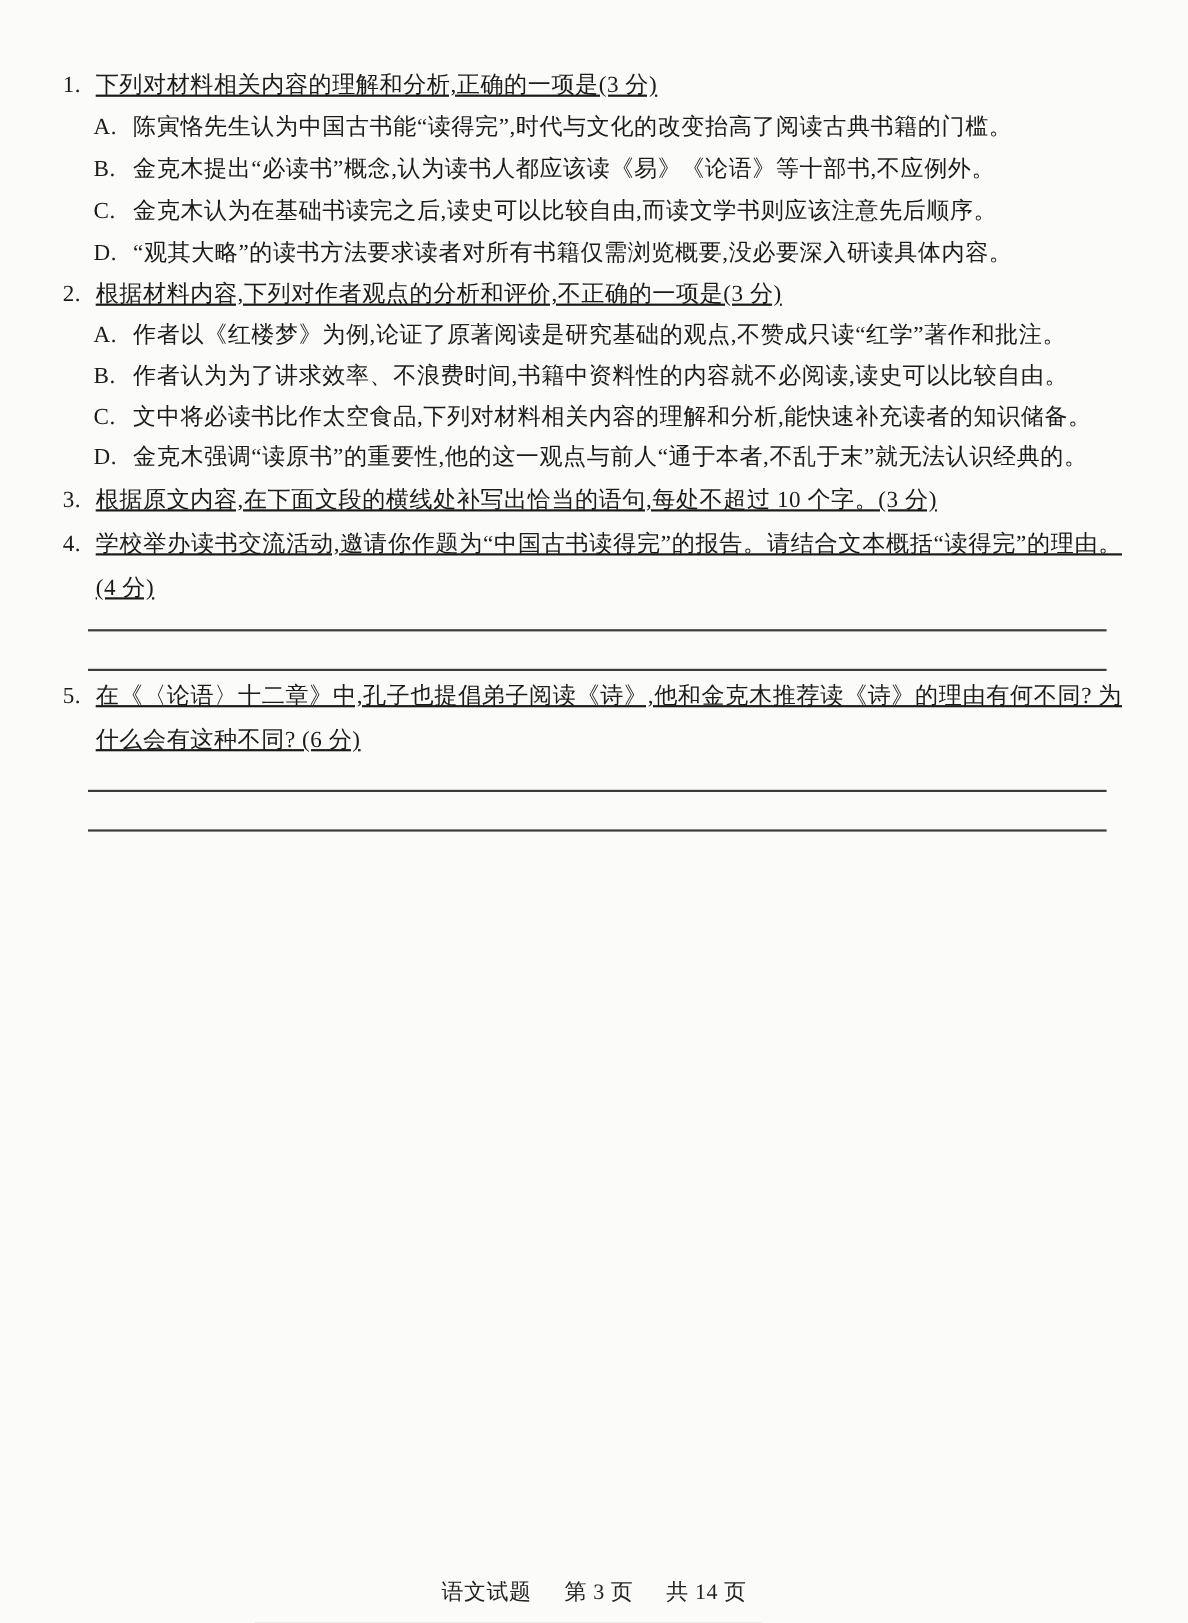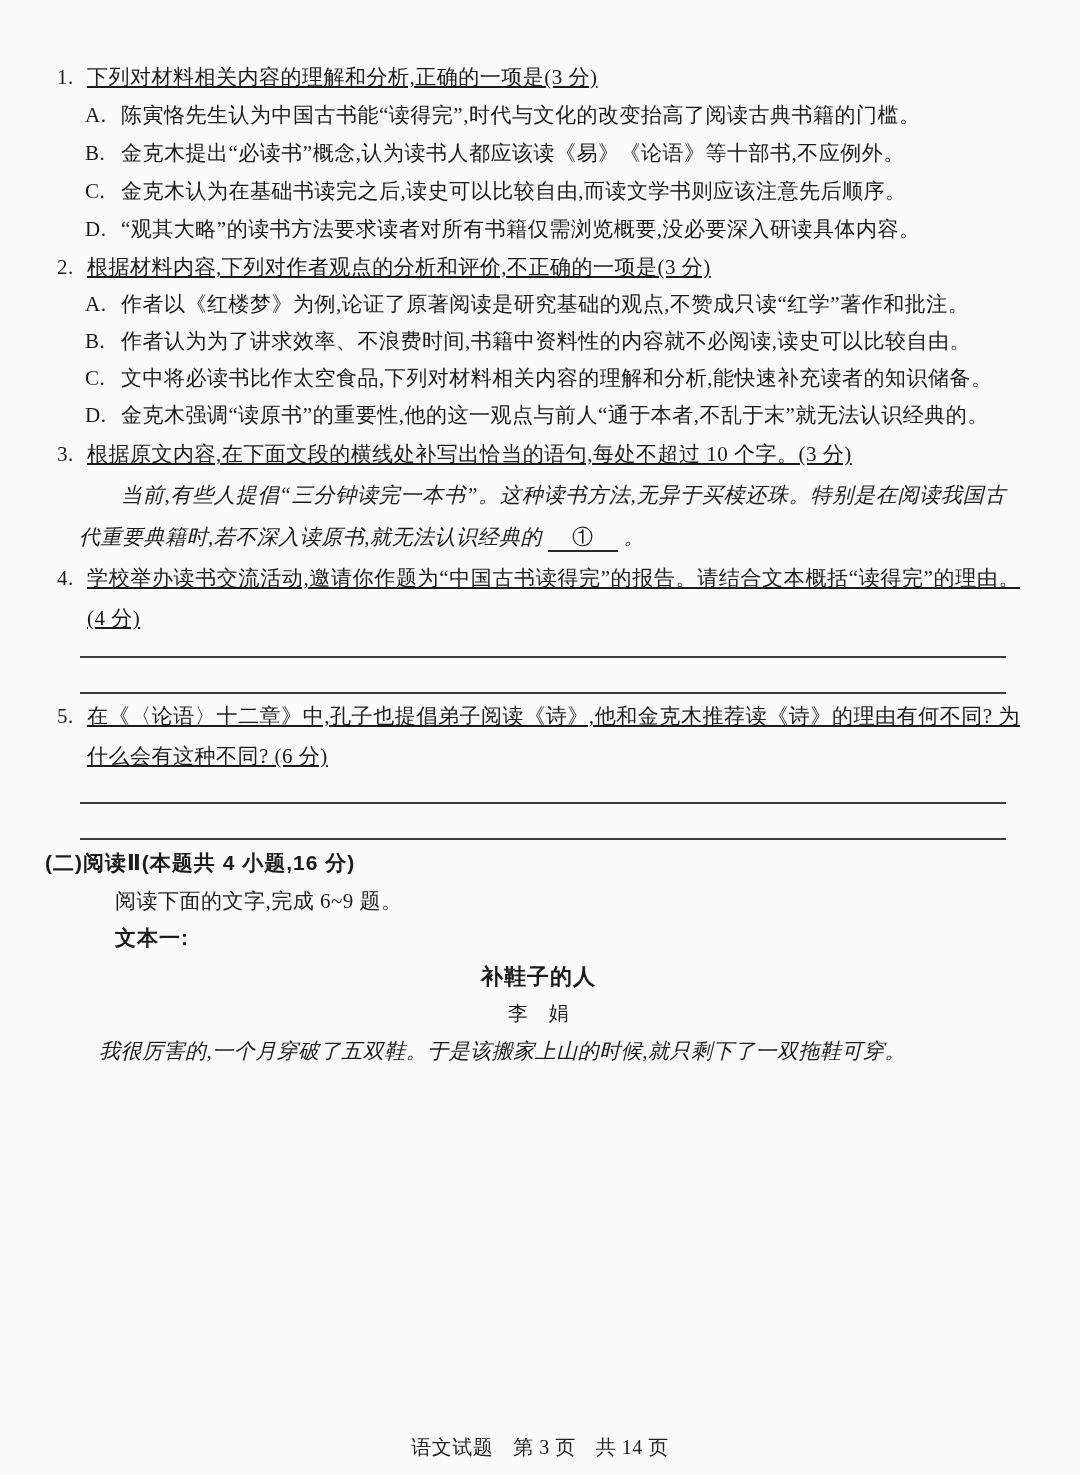--- a/index.html
+++ b/index.html
@@ -81,21 +81,21 @@
     text-align: justify;
     margin-top: 2px;
   }
   .page-footer {
     position: absolute;
     left: 0;
     bottom: 14px;
     width: 100%;
     display: flex;
     justify-content: center;
-    gap: 20px;
+    gap: 30px;
     font-size: 20px;
     color: #222;
     font-family: Liberation Serif, serif;
   }
 </style>
 </head>
 <body>
 
 <div class="page">
 
@@ -144,21 +144,20 @@
       <span class="opt-text">金克木强调“读原书”的重要性,他的这一观点与前人“通于本者,不乱于末”就无法认识经典的。</span>
     </div>
   </section>
 
   <section class="q-block q3">
     <div class="qline q3-stem">
       <span class="q-num">3.</span>
       <span class="q-stem-text">根据原文内容,在下面文段的横线处补写出恰当的语句,每处不超过 10 个字。(3 分)</span>
     </div>
     <div class="passage">
-      <p><span>当前,有些人提倡“三分钟读完一本书”。这种读书方法,无异于买椟还珠。特别是在阅读我国古代重要典籍时,若不深入读原书,就无法认识经典的</span> <span class="blank">①</span> <span>。</span></p>
     </div>
   </section>
 
   <section class="q-block q45">
     <div class="qline">
       <span class="q-num">4.</span>
       <span class="q-stem-text">学校举办读书交流活动,邀请你作题为“中国古书读得完”的报告。请结合文本概括“读得完”的理由。(4 分)</span>
     </div>
     <div class="answer-lines g1">
       <div class="answer-line"></div>
@@ -170,28 +169,20 @@
     <div class="qline">
       <span class="q-num">5.</span>
       <span class="q-stem-text">在《〈论语〉十二章》中,孔子也提倡弟子阅读《诗》,他和金克木推荐读《诗》的理由有何不同? 为什么会有这种不同? (6 分)</span>
     </div>
     <div class="answer-lines g2">
       <div class="answer-line"></div>
       <div class="answer-line"></div>
     </div>
   </section>
 
-  <section class="section2">
-    <div class="sec-heading sans">(二)阅读Ⅱ(本题共 4 小题,16 分)</div>
-    <div class="instruction">阅读下面的文字,完成 6~9 题。</div>
-    <div class="text-label sans">文本一:</div>
-    <div class="story-title sans">补鞋子的人</div>
-    <div class="story-author">李　娟</div>
-    <div class="story-para">我很厉害的,一个月穿破了五双鞋。于是该搬家上山的时候,就只剩下了一双拖鞋可穿。</div>
-  </section>
 
   <div class="page-footer">
     <span>语文试题</span>
     <span>第 3 页</span>
     <span>共 14 页</span>
   </div>
 
 </div>
 
 </body></html>

